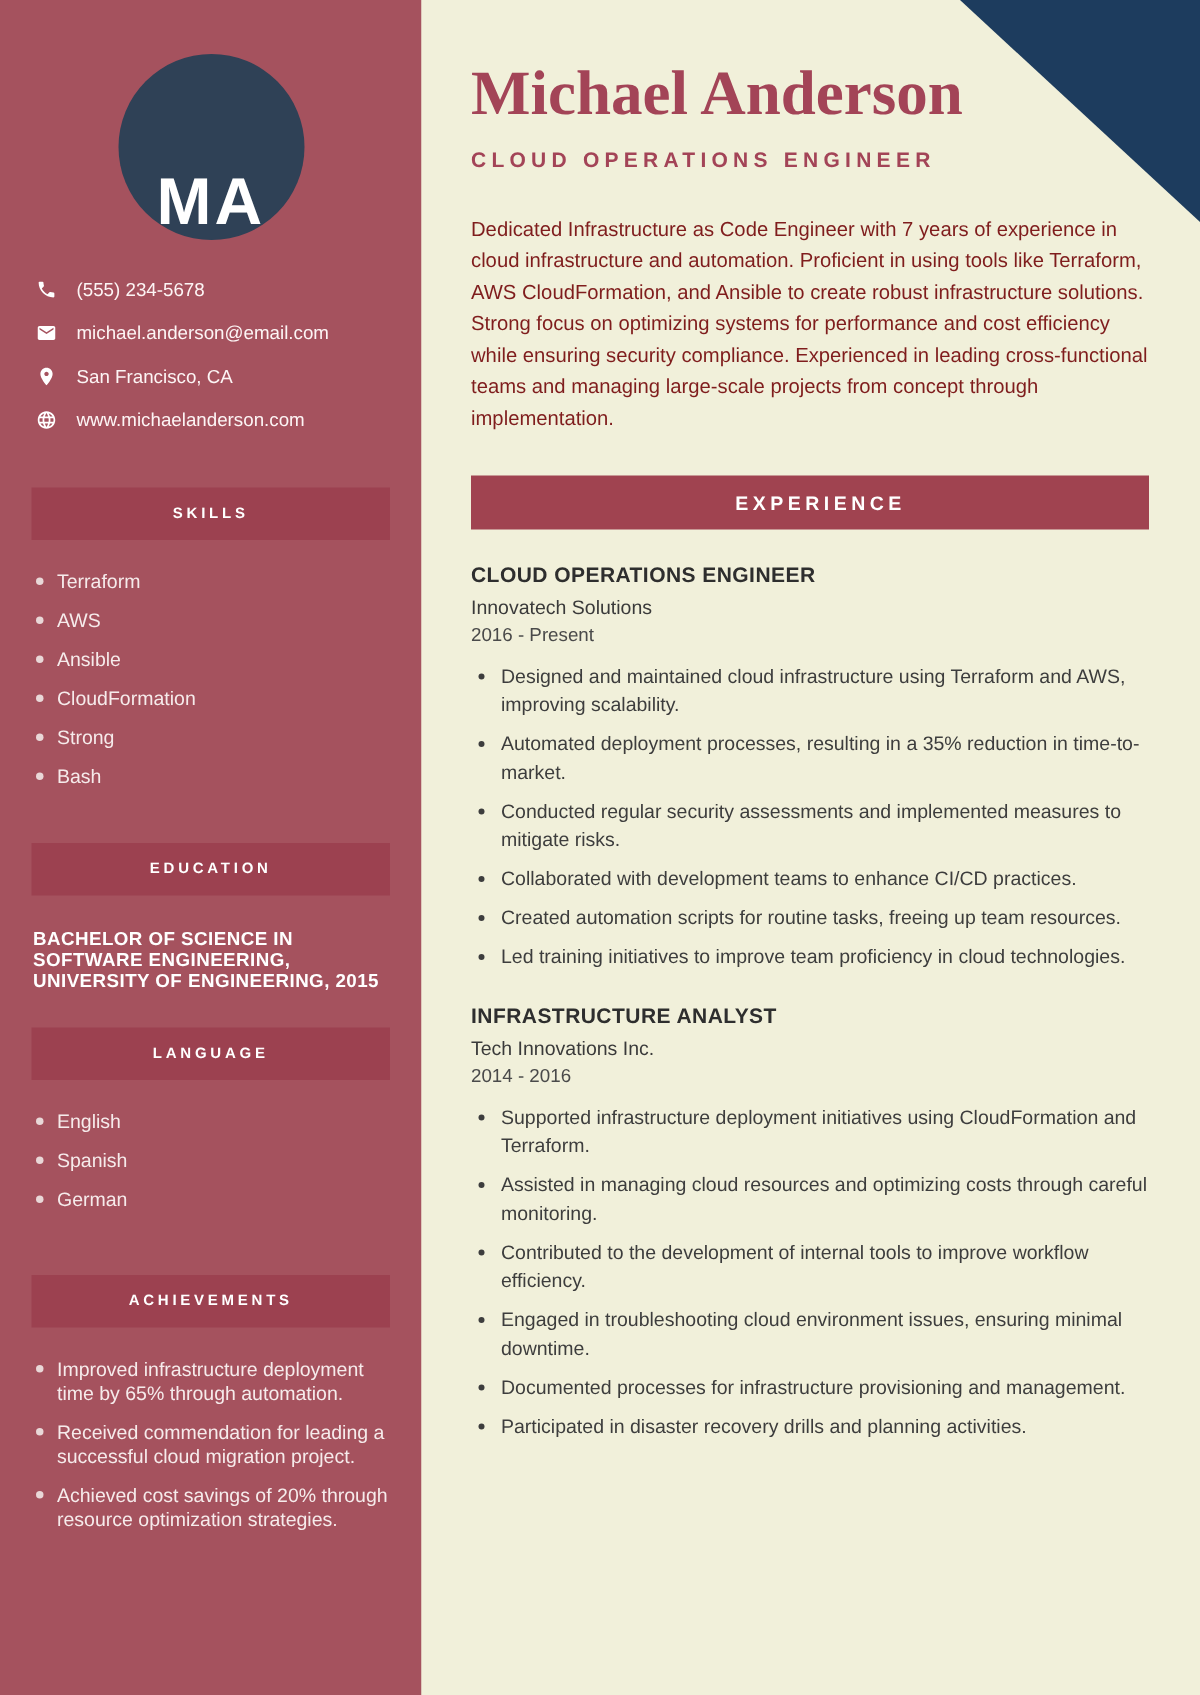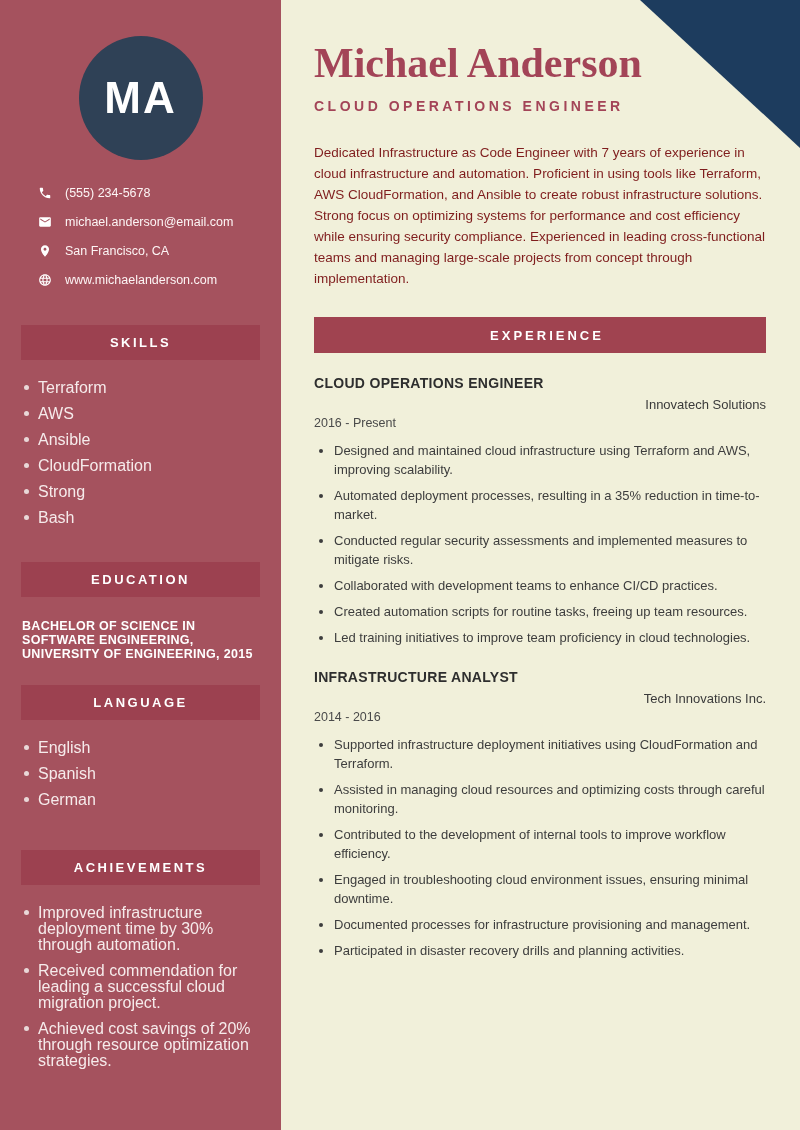--- a/index.html
+++ b/index.html
@@ -11,41 +11,41 @@
     background:#f1f0da;
   }
   
   .sidebar {
     width:281px; flex-shrink:0; background:#a5525e; color:#ffffff;
     display:flex; flex-direction:column;
   }
   .avatar {
     width:124px; height:124px; border-radius:50%;
     background:#2f4156; margin:36px auto 0;
-    display:flex; align-items:center; justify-content:center;
+    display:flex; align-items:flex-end; justify-content:center;
   }
   .avatar span {
     color:#ffffff; font-size:44px; font-weight:bold; letter-spacing:2px;
   }
-  .contact { margin:26px 0 0; padding:0 38px; }
+  .contact { margin:26px 0 0; padding:0 24px; }
   .contact-row { display:flex; align-items:center; margin-bottom:15px; }
   .contact-row svg { width:14px; height:14px; flex-shrink:0; fill:#ffffff; }
   .contact-row .ctext { margin-left:13px; font-size:12.5px; color:#fdf5f5; }
   .band {
     margin:0 21px; height:35px; background:#9c4150;
     display:flex; align-items:center; justify-content:center;
-    font-size:13px; font-weight:bold; letter-spacing:2.5px; color:#ffffff;
+    font-size:10px; font-weight:bold; letter-spacing:2.5px; color:#ffffff;
   }
   .band-skills { margin-top:23px; }
   .band-education { margin-top:26px; }
   .band-language { margin-top:24px; }
   .band-achievements { margin-top:32px; }
   ul.side-list { list-style:none; margin:20px 0 0; padding:0 20px 0 24px; }
   ul.side-list li {
-    position:relative; padding-left:14px; font-size:16px; color:#f6ebeb;
+    position:relative; padding-left:14px; font-size:13px; color:#f6ebeb;
     margin-bottom:10px; line-height:16px;
   }
   ul.side-list li::before {
     content:""; position:absolute; left:0; top:5px;
     width:5px; height:5px; border-radius:50%; background:#e9d8d8;
   }
   .edu-text {
     margin:22px 22px 0; font-size:12.5px; font-weight:bold;
     line-height:14px; letter-spacing:0.3px; color:#ffffff;
   }
@@ -68,21 +68,21 @@
     margin-top:28px; font-size:13.5px; line-height:21px; color:#7f1d1d;
     max-width:455px;
   }
   .exp-band {
     margin-top:28px; height:36px; background:#a04350;
     display:flex; align-items:center; justify-content:center;
     font-size:13px; font-weight:bold; letter-spacing:3px; color:#ffffff;padding-left:14px;
   }
   .job { margin-top:22px; }
   .job-title { font-size:14px; font-weight:bold; color:#2e2e2e; letter-spacing:0.3px; }
-  .job-company { margin-top:6px; font-size:13px; color:#3a3a3a;text-align:right; }
+  .job-company { margin-top:6px; font-size:13px; color:#3a3a3a; }
   .job-dates { margin-top:4px; font-size:12.5px; color:#4a4a4a; }
   ul.job-bullets { margin:11px 0 0; padding-left:20px; }
   ul.job-bullets li {
     font-size:13px; line-height:19px; color:#3d3d3d; margin-bottom:7px;
   }
 </style>
 </head>
 <body>
 
 <div class="page">
@@ -143,21 +143,21 @@
     <ul class="side-list">
       <li>English</li>
       <li>Spanish</li>
       <li>German</li>
     </ul>
 
     <div class="band band-achievements">
       <span>ACHIEVEMENTS</span>
     </div>
     <ul class="side-list">
-      <li>Improved infrastructure deployment time by 30% through automation.</li>
+      <li>Improved infrastructure deployment time by 65% through automation.</li>
       <li>Received commendation for leading a successful cloud migration project.</li>
       <li>Achieved cost savings of 20% through resource optimization strategies.</li>
     </ul>
 
   </aside>
 
   <main class="main">
     <div class="corner-triangle"></div>
 
     <h1 class="name">Michael Anderson</h1>

